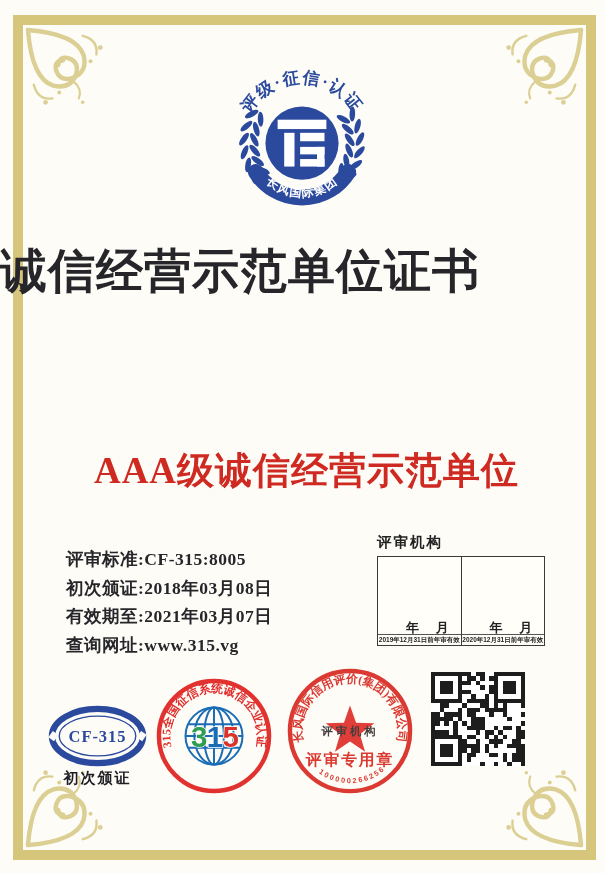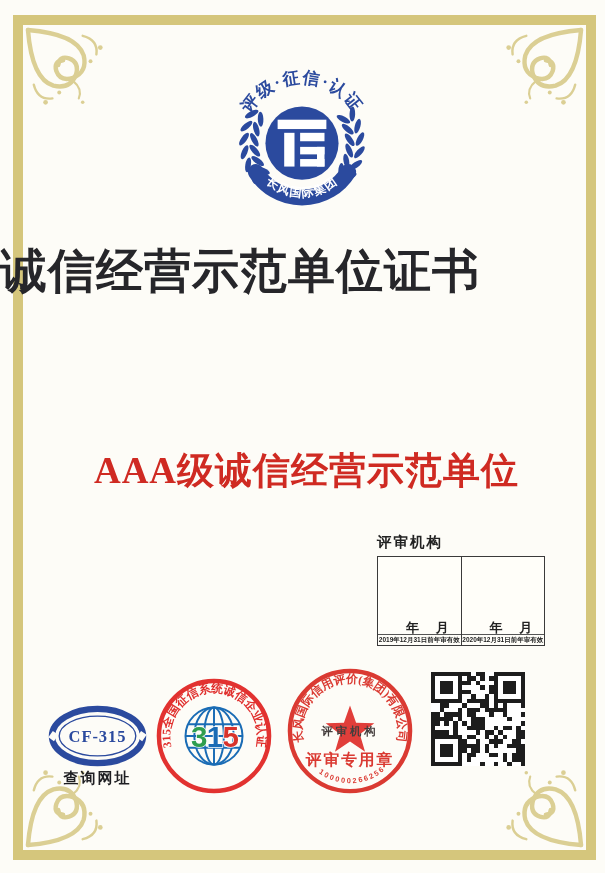--- a/index.html
+++ b/index.html
@@ -221,20 +221,26 @@
       <rect x="78" y="67" width="26" height="9"></rect>
       <rect x="78" y="82" width="26" height="8"></rect>
       <rect x="96" y="82" width="8" height="21"></rect>
       <rect x="78" y="95" width="26" height="8"></rect>
     </g>
   </svg>
 
   <div class="title">诚信经营示范单位证书</div>
   <div class="award">AAA级诚信经营示范单位</div>
 
+  <div class="details">
+    <div>评审标准:CF-315:8005</div>
+    <div>初次颁证:2018年03月08日</div>
+    <div>有效期至:2021年03月07日</div>
+    <div>查询网址:www.315.vg</div>
+  </div>
 
   <div class="annual">
     <div class="ar-label">评审机构</div>
     <div class="ar-table">
       <div class="ar-cell">
         <div class="ar-ym">
           <span class="y">年</span>
           <span class="m">月</span>
         </div>
         <div class="ar-note">2019年12月31日前年审有效</div>
@@ -249,21 +255,21 @@
     </div>
   </div>
 
   <svg class="mutual" viewBox="0 0 100 62">
     <ellipse cx="50" cy="31" rx="47" ry="28" fill="none" stroke="#2b4a9e" stroke-width="6.5"></ellipse>
     <ellipse cx="50" cy="31" rx="39.5" ry="20.5" fill="none" stroke="#2b4a9e" stroke-width="1.4"></ellipse>
     <rect x="1" y="27" width="7" height="8" fill="#fdfcf7" transform="rotate(35 4.5 31)"></rect>
     <rect x="92" y="27" width="7" height="8" fill="#fdfcf7" transform="rotate(35 95.5 31)"></rect>
     <text class="cf-text" x="50" y="37" text-anchor="middle">CF-315</text>
   </svg>
-  <div class="mutual-caption">查询网址</div>
+  <div class="mutual-caption">初次颁证</div>
 
   <svg class="globe" viewBox="0 0 120 120">
     <defs>
       <path id="gb-arc" d="M17.7,73.8 A44.5,44.5 0 1 1 102.3,73.8"></path>
       <clipPath id="gb-clip">
           <circle cx="60" cy="60" r="29"></circle>
         </clipPath>
     </defs>
     <circle class="ring" cx="60" cy="60" r="56"></circle>
     <text class="ring-text" text-anchor="middle">

